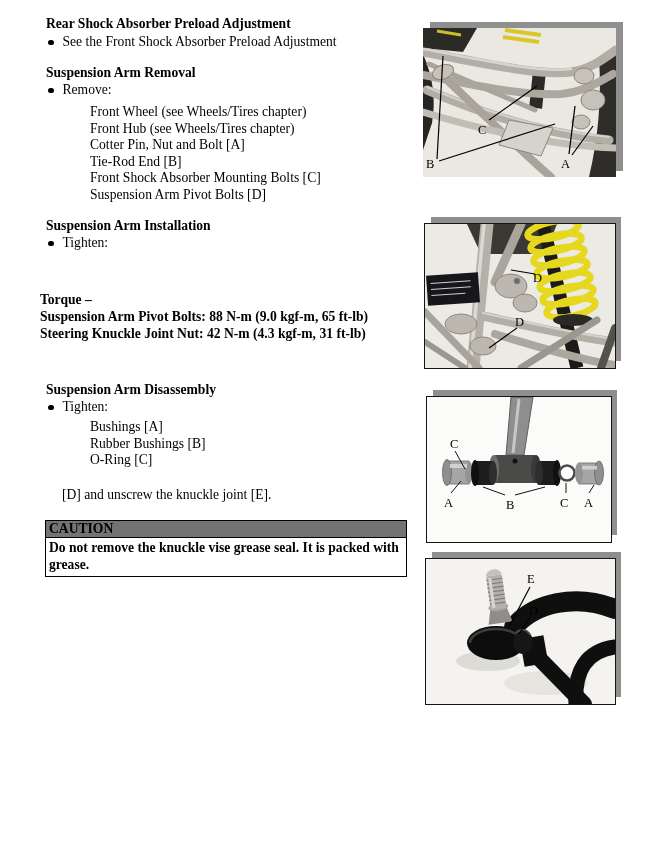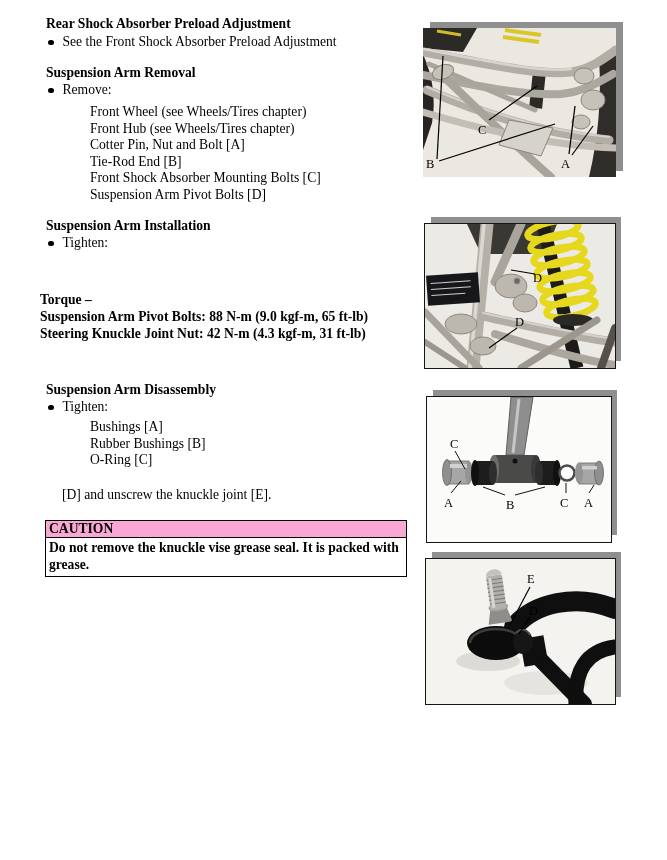--- a/index.html
+++ b/index.html
@@ -21,21 +21,21 @@
   .btext{white-space:nowrap;}
   .sublist{left:90px;}
   .sublist div{white-space:nowrap;}
   .torque{line-height:17.2px;}
   .cont-line{white-space:nowrap;}
   
   .caution{
     width:362px;border:1px solid #000;background:#fff;box-sizing:border-box;
   }
   .caution-header{
-    background:#f9a8d4;border-bottom:1px solid #000;
+    background:#737373;border-bottom:1px solid #000;
     font-weight:bold;padding:0 3px;line-height:16px;height:16px;
   }
   .caution-body{
     font-weight:bold;padding:1px 3px 3px 3px;line-height:17px;
   }
   
   .fig{position:absolute;}
   .fig .shadow{
     position:absolute;left:7px;top:-6px;width:100%;height:100%;
     background:#8f8f8f;

